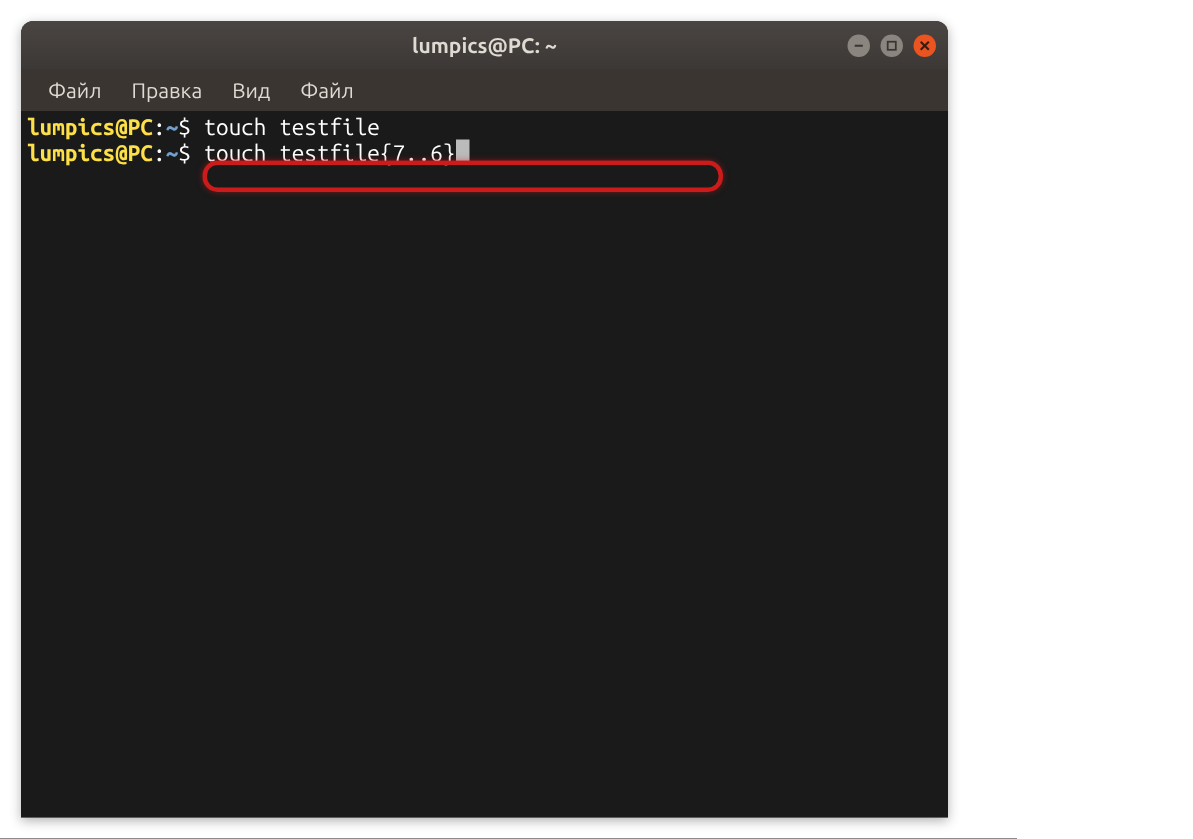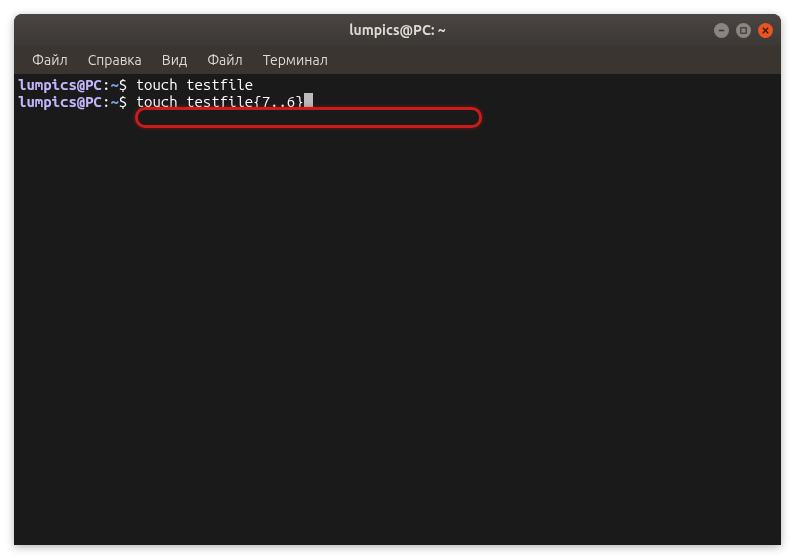--- a/index.html
+++ b/index.html
@@ -8,21 +8,21 @@
       box-sizing: border-box;
     }
     body {
       background: #ffffff;
       font-family: "Ubuntu Mono", "DejaVu Sans Mono", monospace;
       width: 795px;
       height: 559px;
       padding: 14px;
     }
     .window {
-      width: 767px;
+      width: 618px;
       height: 531px;
       background: #2e2826;
       border-radius: 8px 8px 0 0;
       overflow: hidden;
       box-shadow: 0 2px 8px rgba(0,0,0,0.3);
     }
     .titlebar {
       height: 32px;
       background: linear-gradient(to bottom, #4a4542, #3c3835);
       display: flex;
@@ -83,21 +83,21 @@
       font-size: 15px;
       line-height: 17px;
       height: calc(100% - 60px);
       font-family: "Ubuntu Mono", "DejaVu Sans Mono", monospace;
       position: relative;
     }
     .line {
       white-space: pre;
       display: block;
     }
-    .prompt-user { color: #c4b5fd; font-weight: bold; }
+    .prompt-user { color: #fde047; font-weight: bold; }
     .prompt-colon { color: #ffffff; }
     .prompt-path { color: #729fcf; font-weight: bold; }
     .prompt-dollar { color: #ffffff; }
     .cmd { color: #ffffff; text-align: right; }
     .cursor {
       display: inline-block;
       width: 9px;
       height: 16px;
       background: #bbbbbb;
       vertical-align: text-bottom;
@@ -132,24 +132,23 @@
         <svg viewBox="0 0 10 10">
             <line x1="2" y1="2" x2="8" y2="8" stroke="#3a1a0c" stroke-width="1.5"></line>
             <line x1="8" y1="2" x2="2" y2="8" stroke="#3a1a0c" stroke-width="1.5"></line>
           </svg>
       </div>
     </div>
   </div>
 
   <div class="menubar">
     <span class="menu-item">Файл</span>
-    <span class="menu-item">Справка</span>
+    <span class="menu-item">Правка</span>
     <span class="menu-item">Вид</span>
     <span class="menu-item">Файл</span>
-    <span class="menu-item">Терминал</span>
   </div>
 
   <div class="terminal-body">
     <span class="line"><span class="prompt-user">lumpics@PC</span><span class="prompt-colon">:</span><span class="prompt-path">~</span><span class="prompt-dollar">$</span><span class="cmd"> </span><span class="cmd">touch testfile</span></span>
     <span class="line"><span class="prompt-user">lumpics@PC</span><span class="prompt-colon">:</span><span class="prompt-path">~</span><span class="prompt-dollar">$</span><span class="cmd"> </span><span class="cmd">touch testfile{7..6}</span><span class="cursor"></span></span>
 
     <div class="highlight-box" style="top:33px;left:121px;width:347px;height:21px;"></div>
   </div>
 </div>
 

